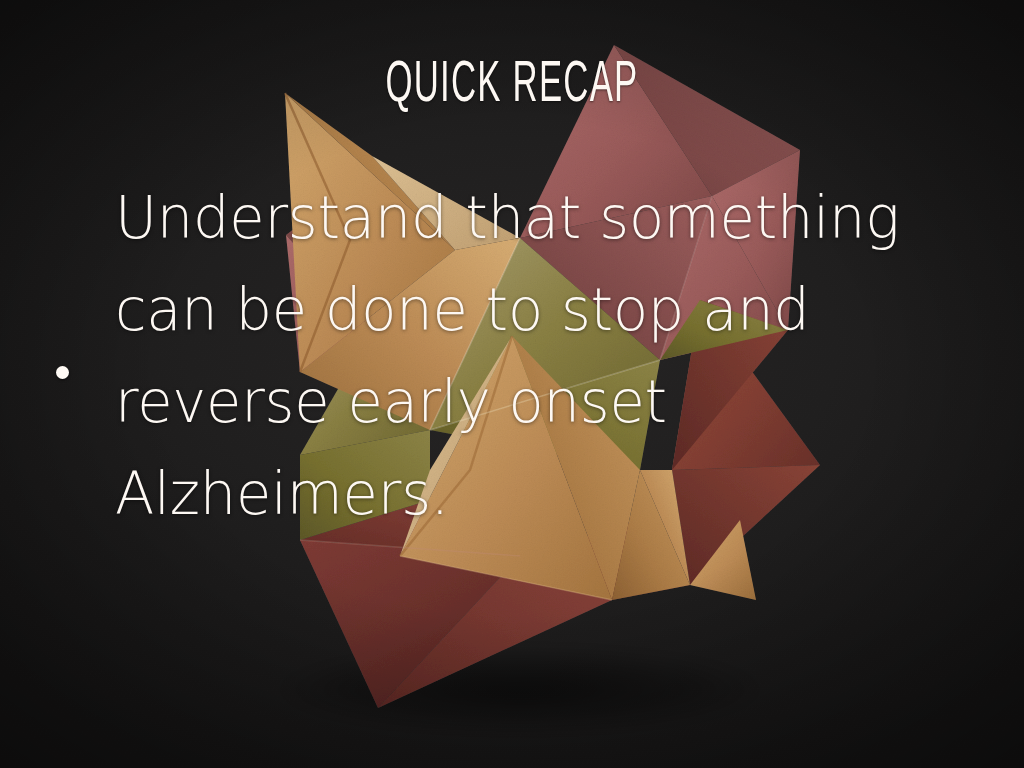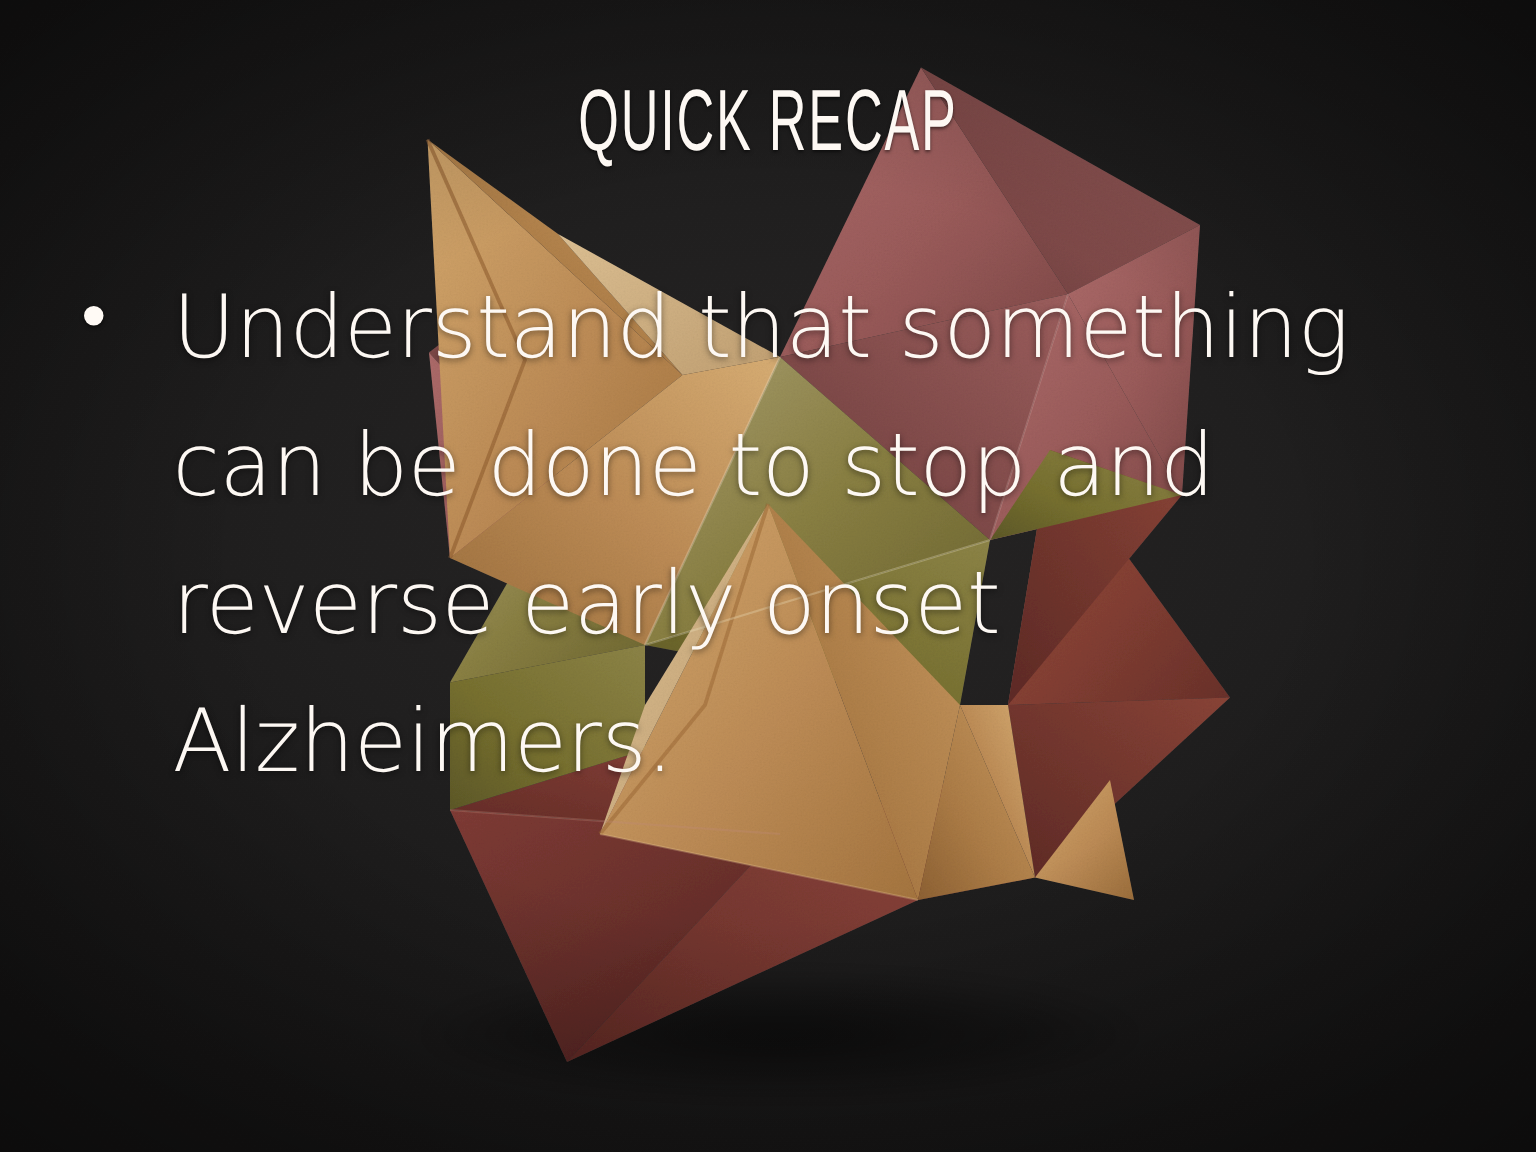--- a/index.html
+++ b/index.html
@@ -73,21 +73,21 @@
     position: absolute;
     left: 56px;
     top: 172px;
     width: 900px;
     list-style: none;
     margin: 0;
     padding: 0;
   }
   .bullet-row {
     display: flex;
-    align-items: flex-start;
+    align-items: center;
   }
   .bullet-dot {
     flex: 0 0 auto;
     width: 13px;
     height: 13px;
     border-radius: 50%;
     background: #fffaf5;
     margin-top: 32px;
     margin-right: 46px;
     box-shadow: 0 1px 3px rgba(0,0,0,.6);

